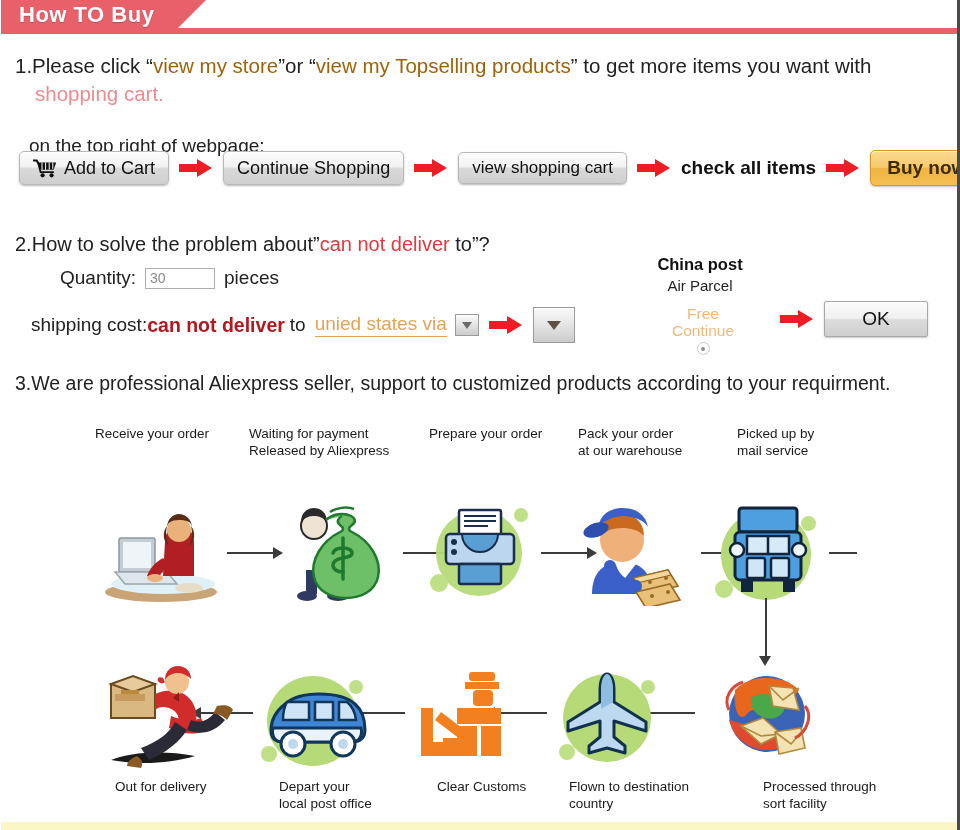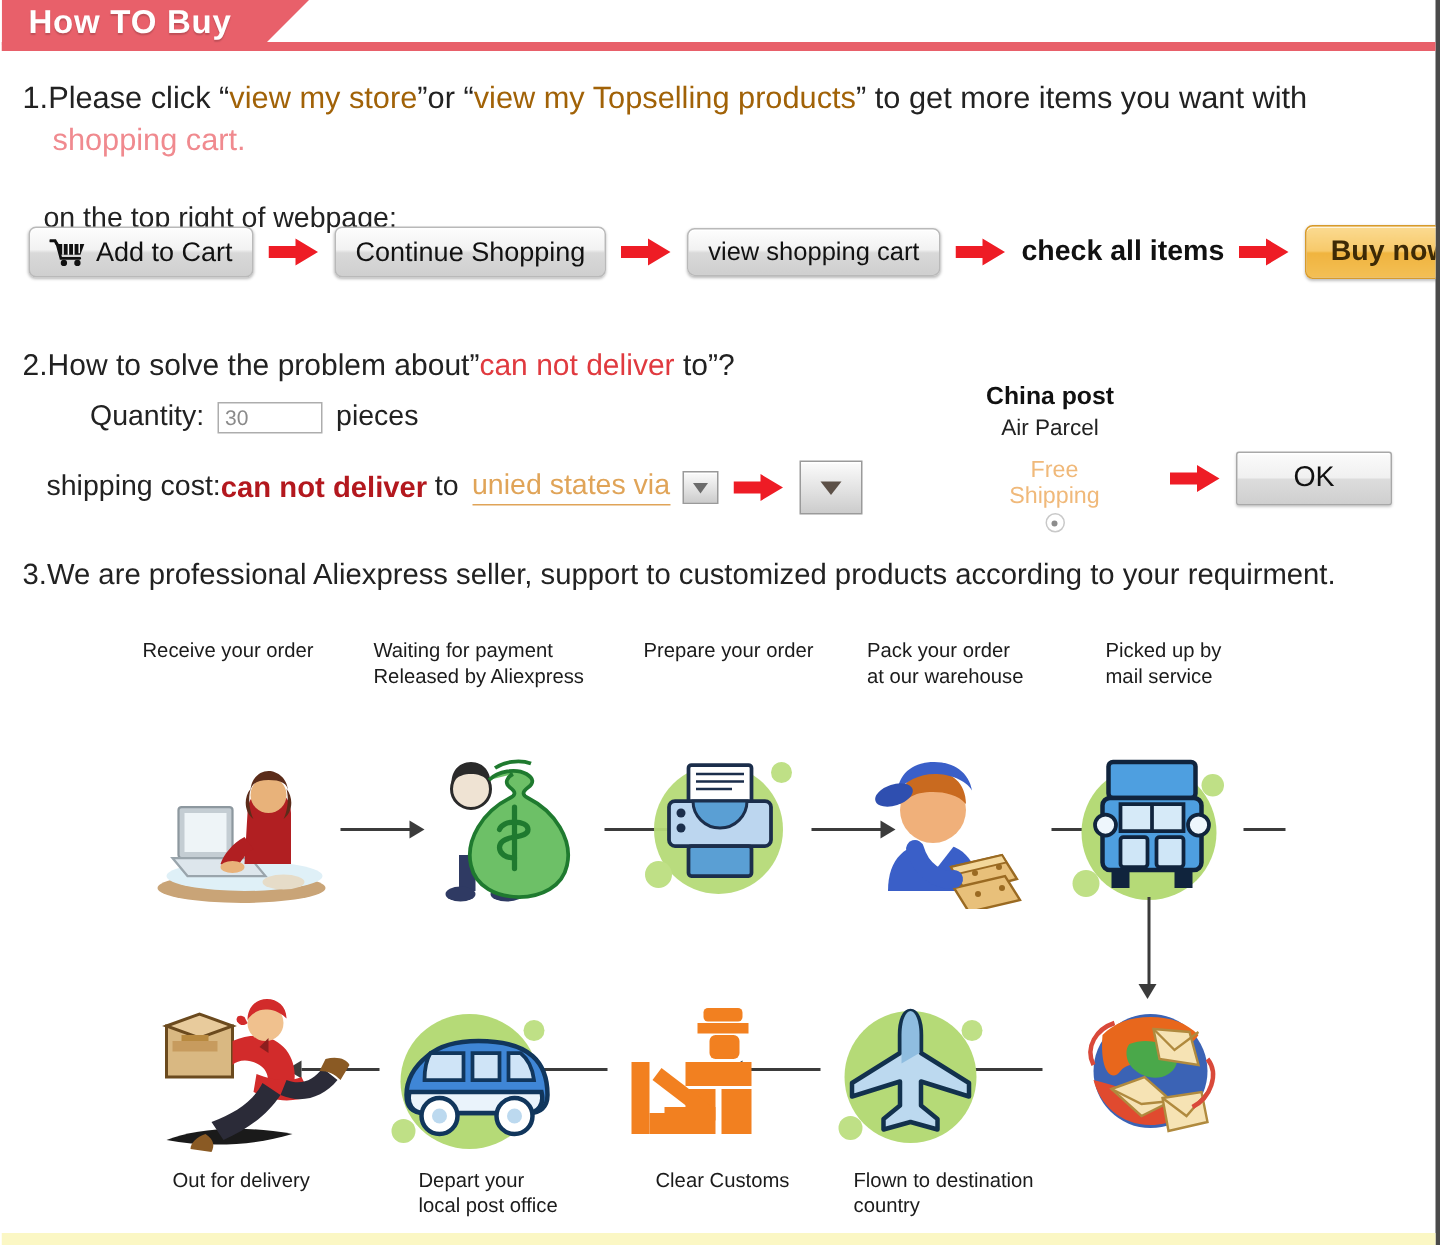--- a/index.html
+++ b/index.html
@@ -252,21 +252,21 @@
         </span>
     </div>
 
     <div class="cpost">
       <div class="cpost-t1">China post</div>
       <div class="cpost-t2">Air Parcel</div>
     </div>
 
     <div class="freeship">
       <div class="freeship-t">Free</div>
-      <div class="freeship-t">Shipping</div>
+      <div class="freeship-t">Continue</div>
       <div class="radio-dot">
           <i></i>
         </div>
     </div>
 
     <div class="okwrap">
       <span class="arrow-red">
         <svg width="34" height="20" viewBox="0 0 34 20">
           <path d="M0 6h18V1l15 9-15 9v-5H0z" fill="#ee1c25"></path>
         </svg>
@@ -501,16 +501,20 @@
       <div>local post office</div>
     </div>
     <div class="cap" style="left:346px;top:0;width:130px">
       <div>Clear Customs</div>
       <div></div>
     </div>
     <div class="cap" style="left:478px;top:0;width:150px">
       <div>Flown to destination</div>
       <div>country</div>
     </div>
+    <div class="cap" style="left:672px;top:0;width:150px">
+      <div>Processed through</div>
+      <div>sort facility</div>
+    </div>
   </div>
 
   <div class="bottom-strip"></div>
 </div>
 
 </body></html>

